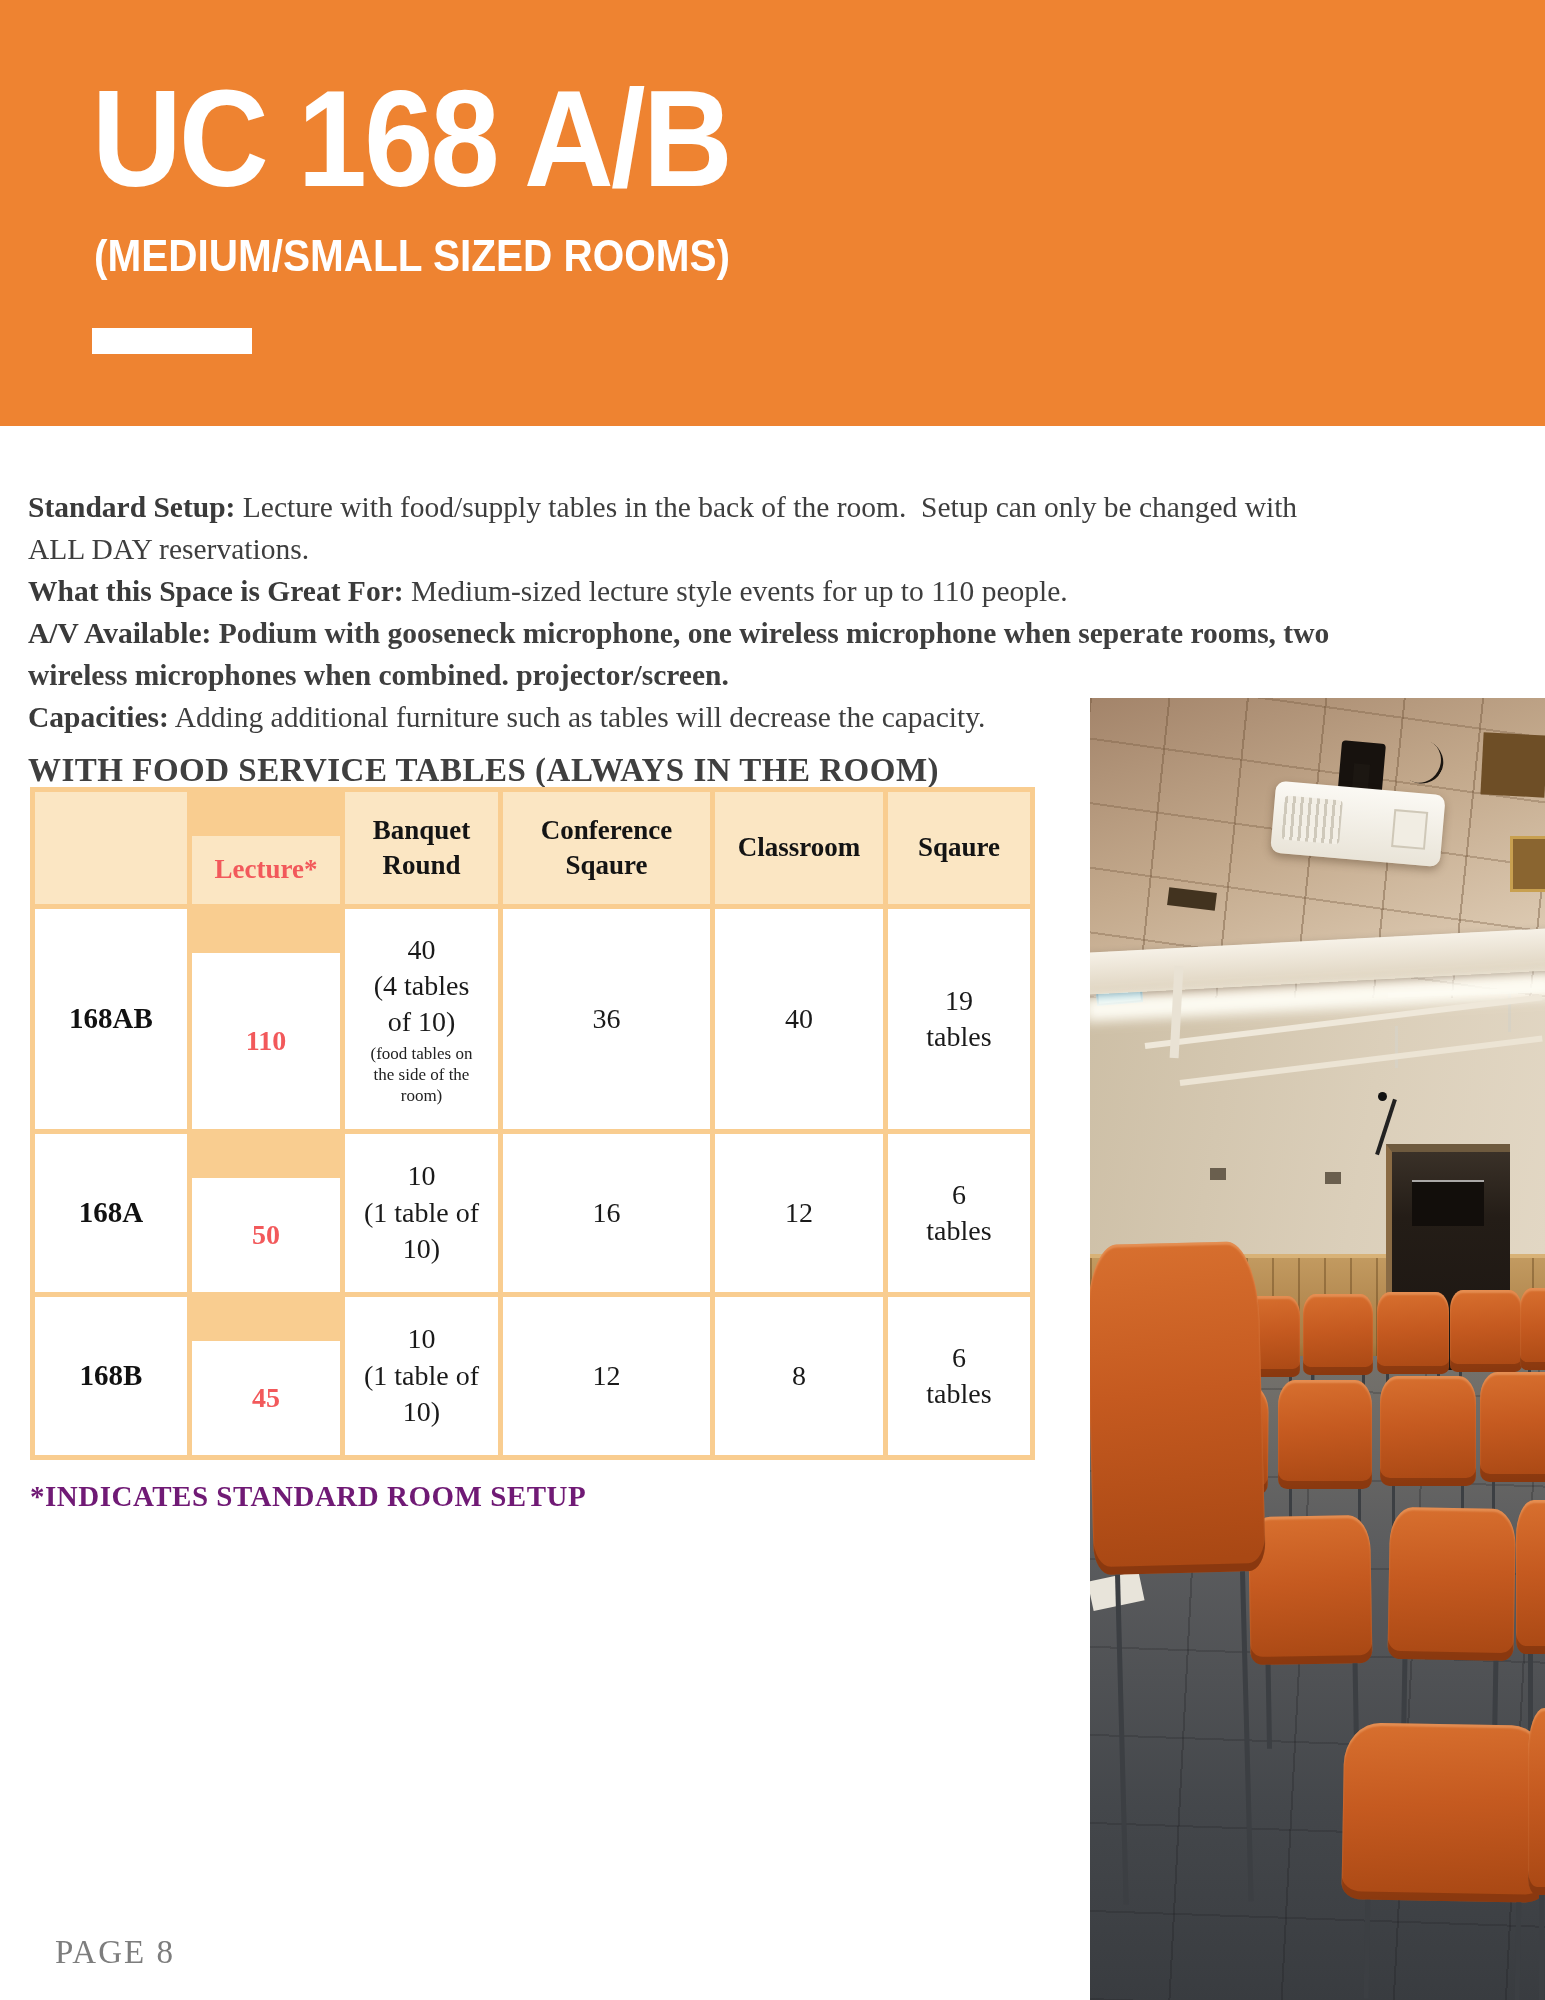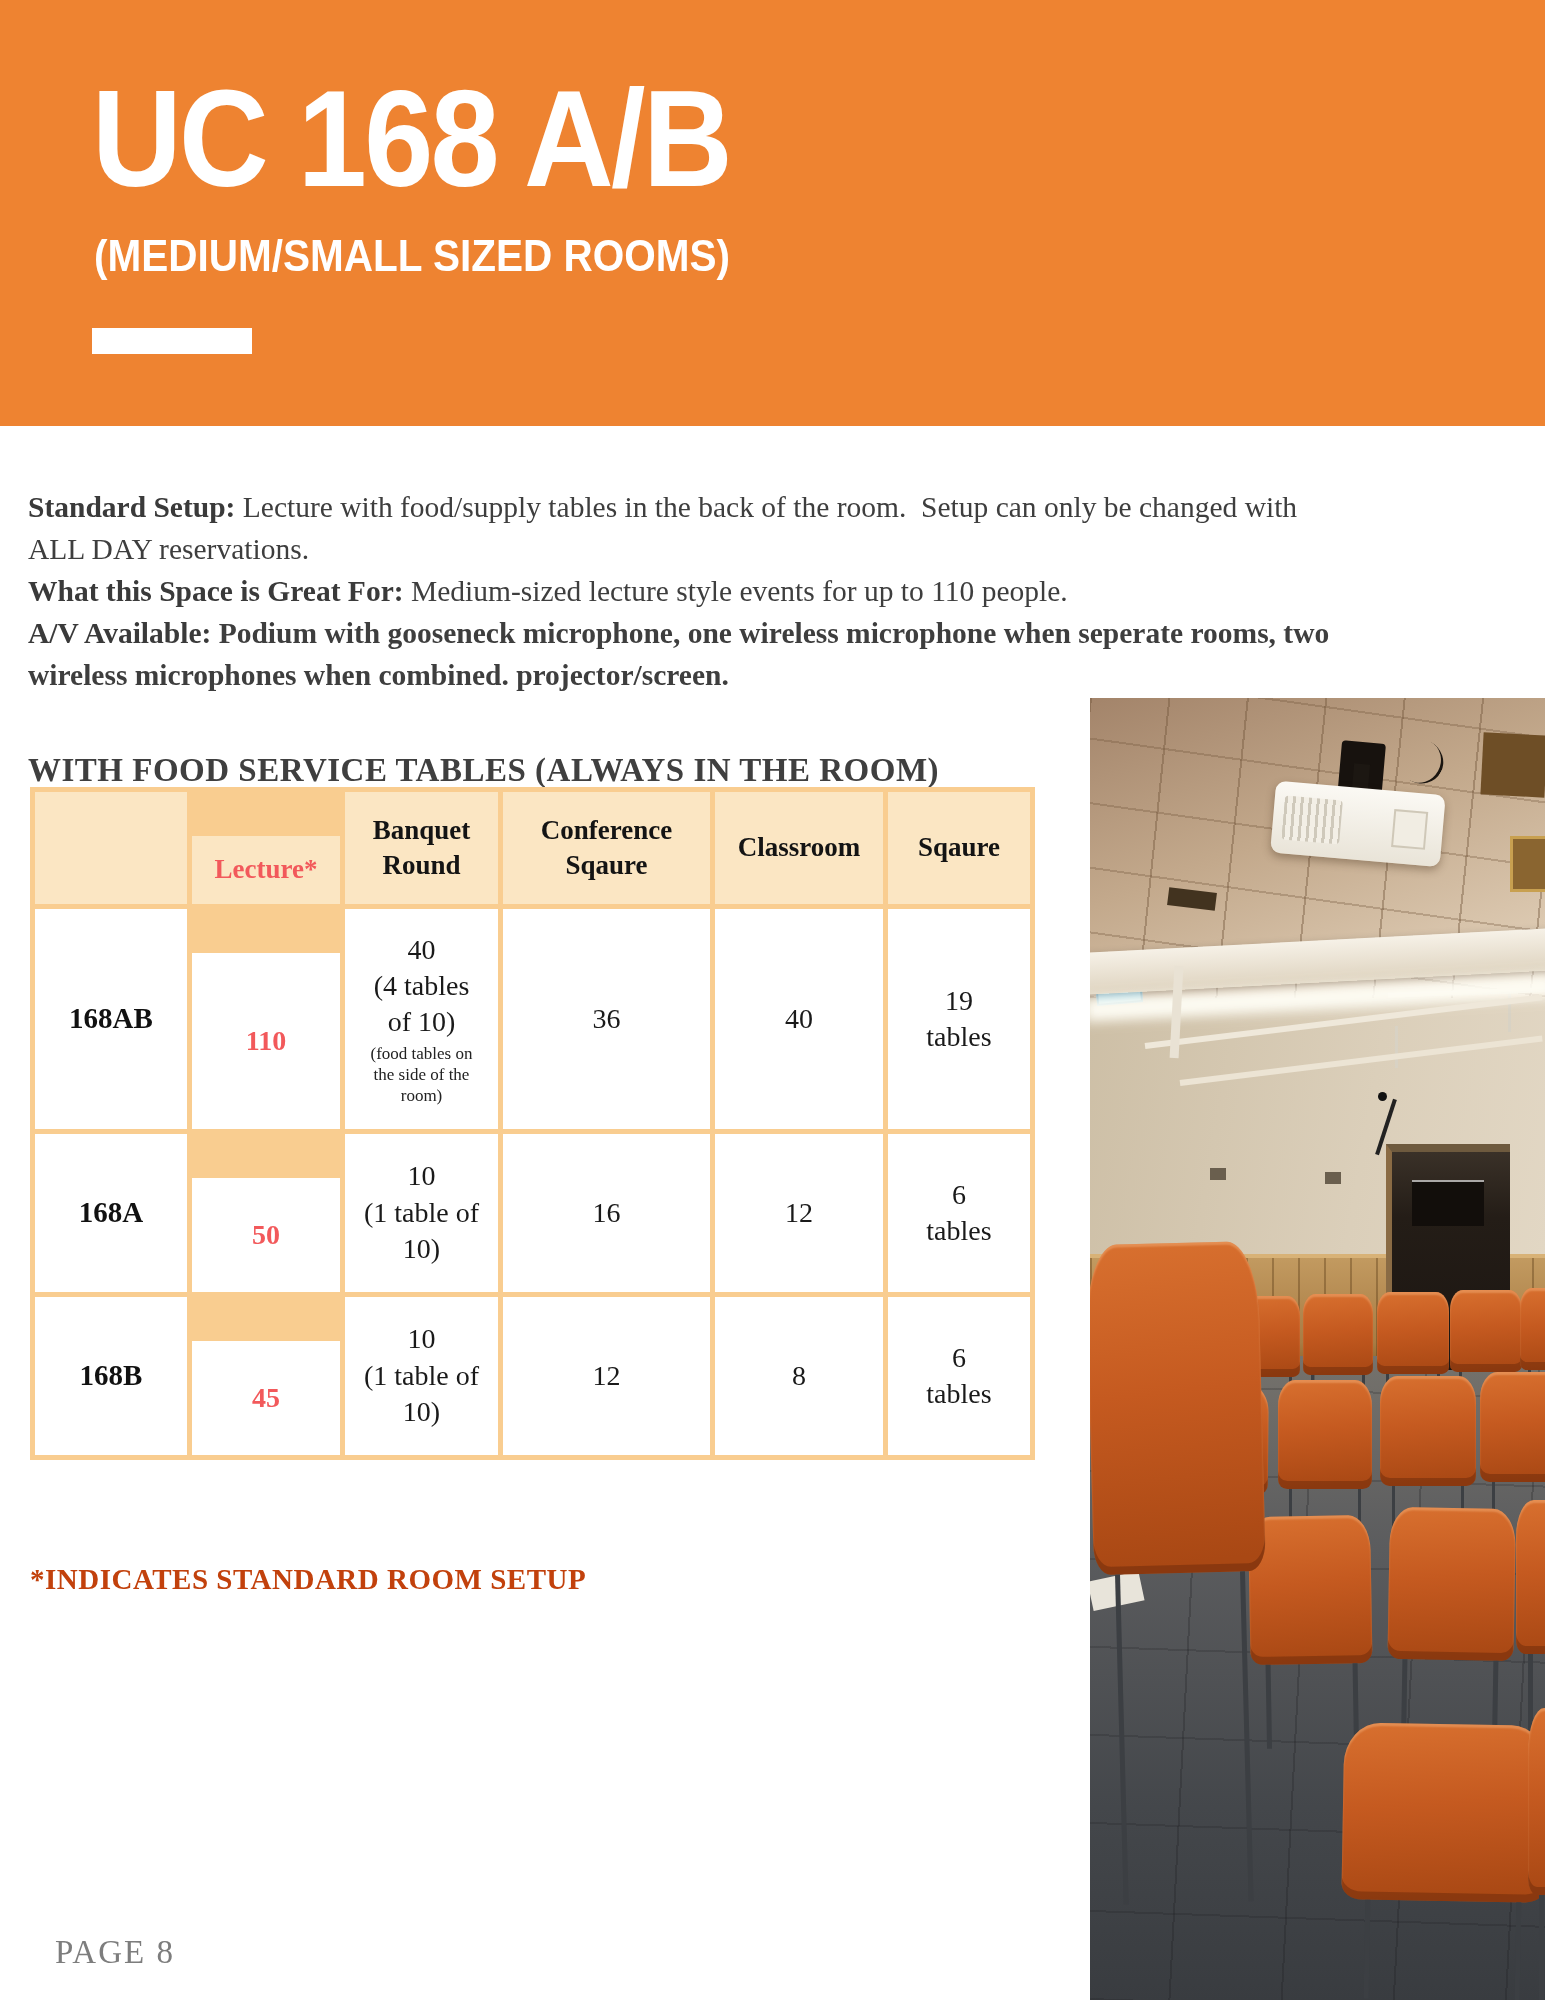--- a/index.html
+++ b/index.html
@@ -32,22 +32,22 @@
              grid-template-columns:152px 148px 153px 207px 168px 142px;
              grid-template-rows:112px 220px 158px 158px;
              gap:5px;padding:5px;background:#f9cd90;}
   .t-cell{background:#ffffff;display:flex;flex-direction:column;align-items:center;justify-content:center;
           text-align:center;white-space:pre-line;font-size:28px;color:#1a1a1a;line-height:1.3;}
   .t-head{background:#fbe6c3;font-weight:bold;font-size:27px;color:#141414;}
   .t-rowlabel{font-weight:bold;font-size:29px;color:#111111;}
   .t-red{color:#f2595b;font-weight:bold;margin-top:44px;}
   .t-note{font-size:17px;line-height:1.25;margin-top:2px;color:#222222;}
 
-  .footnote{position:absolute;left:30px;top:1563px;font-size:29px;font-weight:bold;
-            color:#c2410c;letter-spacing:.5px;white-space:nowrap;text-align:center;}
+  .footnote{position:absolute;left:30px;top:1480px;font-size:29px;font-weight:bold;
+            color:#701a75;letter-spacing:.5px;white-space:nowrap;text-align:center;}
 
   .page-number{position:absolute;left:55px;top:1934px;font-size:33px;color:#7d7d7d;letter-spacing:2px;}
 
   
   .photo{position:absolute;left:1090px;top:698px;width:455px;height:1302px;overflow:hidden;background:#d8ccb6;}
   .photo *{position:absolute;}
   .ceiling{left:0;top:0;width:100%;height:300px;z-index:0;
      background:
        repeating-linear-gradient(96deg, rgba(110,82,55,.40) 0 2px, transparent 2px 78px),
        repeating-linear-gradient(8deg,  rgba(110,82,55,.30) 0 2px, transparent 2px 64px),
@@ -125,20 +125,21 @@
   <header class="banner">
     <h1 class="title">UC 168 A/B</h1>
     <h2 class="subtitle">(MEDIUM/SMALL SIZED ROOMS)</h2>
     <div class="title-bar"></div>
   </header>
 
   <section class="desc">
     <p><strong>Standard Setup:</strong><span> Lecture with food/supply tables in the back of the room.  Setup can only be changed with</span><br><span>ALL DAY reservations.</span></p>
     <p><strong>What this Space is Great For:</strong><span> Medium-sized lecture style events for up to 110 people.</span></p>
     <p class="allbold"><strong>A/V Available:</strong><span> Podium with gooseneck microphone, one wireless microphone when seperate rooms, two</span><br><span>wireless microphones when combined. projector/screen.</span></p>
+    <p><strong>Capacities:</strong><span> Adding additional furniture such as tables will decrease the capacity.</span></p>
   </section>
 
   <h3 class="tbl-heading">WITH FOOD SERVICE TABLES (ALWAYS IN THE ROOM)</h3>
 
   <div class="cap-table">
 
     <div class="t-cell t-head"></div>
     <div class="t-cell t-head t-red">Lecture*</div>
     <div class="t-cell t-head">Banquet
 Round</div>

